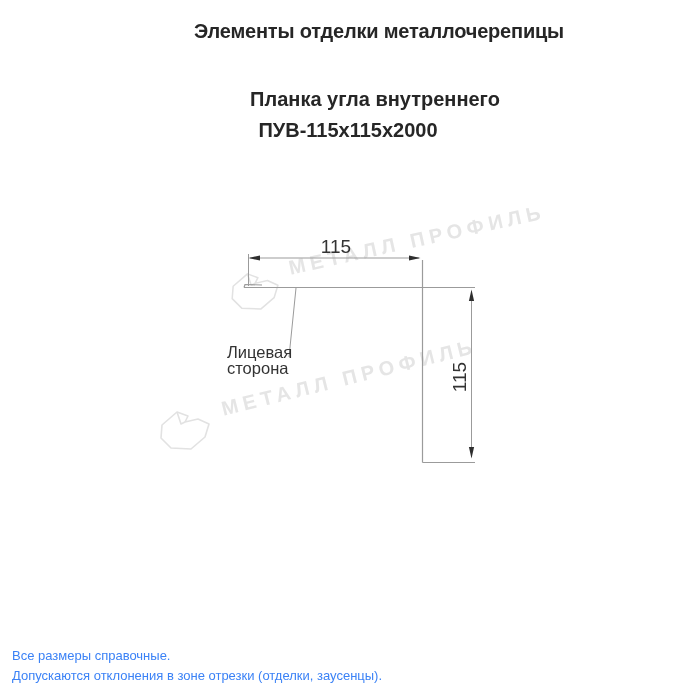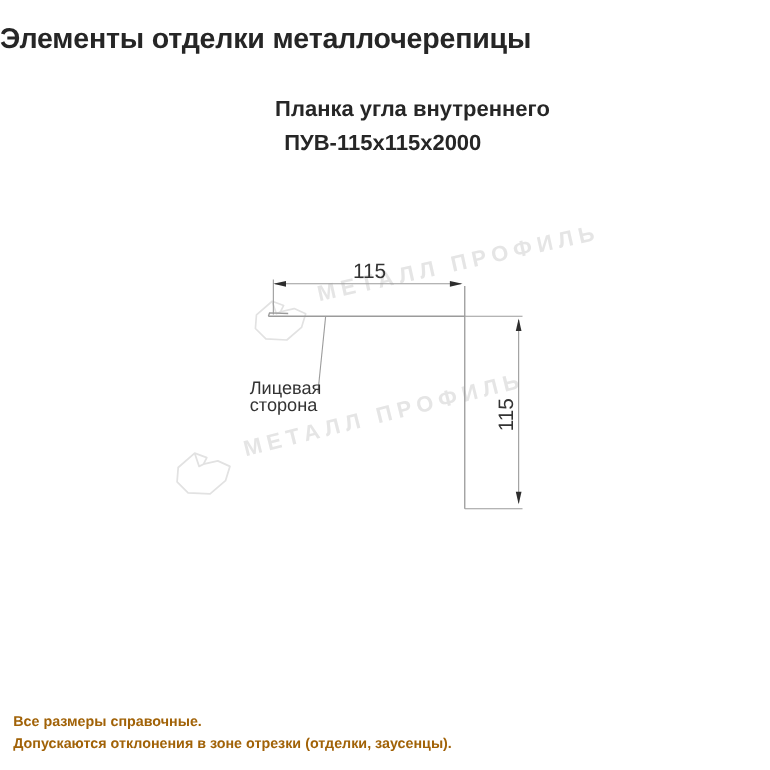--- a/index.html
+++ b/index.html
@@ -6,22 +6,22 @@
   .page{
     position:relative;
     width:700px;height:700px;
     background:#ffffff;
     font-family:"Liberation Sans", sans-serif;
     overflow:hidden;
     color:#262626;
   }
   .title{
     position:absolute;top:20px;left:0;width:564px;
-    text-align:left;
-    font-size:26px;font-weight:bold;letter-spacing:-0.2px;
+    text-align:right;
+    font-size:20px;font-weight:bold;letter-spacing:-0.2px;
     color:#262626;
   }
   .subtitle{
     position:absolute;top:88px;left:0;width:700px;
     text-align:center;
     font-size:20px;font-weight:bold;
     color:#262626;
     margin-left:25px;
   }
   .model{
@@ -51,22 +51,21 @@
   }
   .drawing text{
     font-family:"Liberation Sans", sans-serif;
     fill:#333333;
   }
   .dim-text{font-size:19px;}
   .face-text{font-size:16.5px;}
   .footer{
     position:absolute;left:12px;top:646px;
     font-size:13px;line-height:20px;
-    color:#a16207;
-    font-weight:bold;
+    color:#3b82f6;
   }
 </style>
 </head>
 <body>
 
 <div class="page">
 
   <div class="title">Элементы отделки металлочерепицы</div>
   <div class="subtitle">Планка угла внутреннего</div>
   <div class="model">ПУВ-115х115х2000</div>

